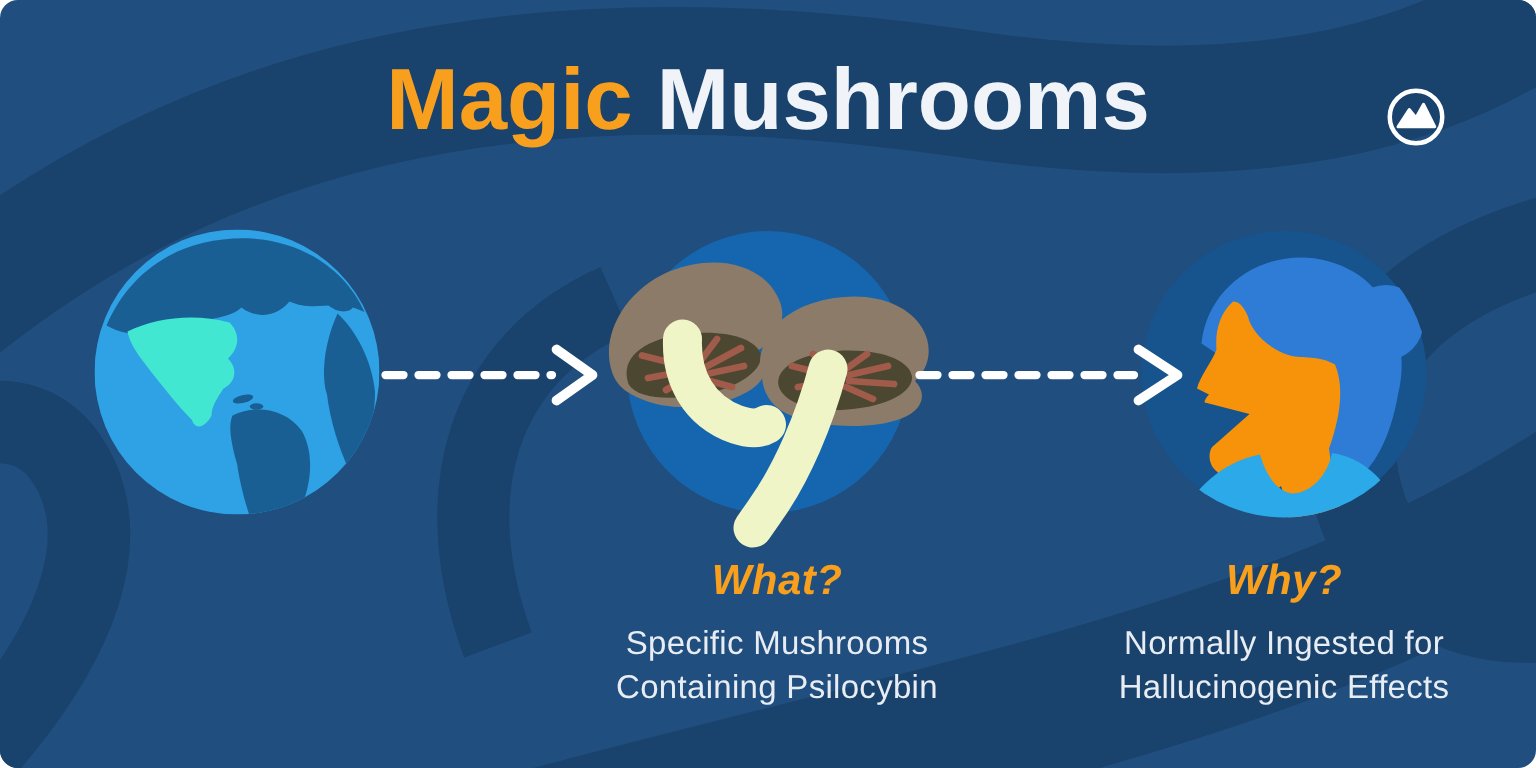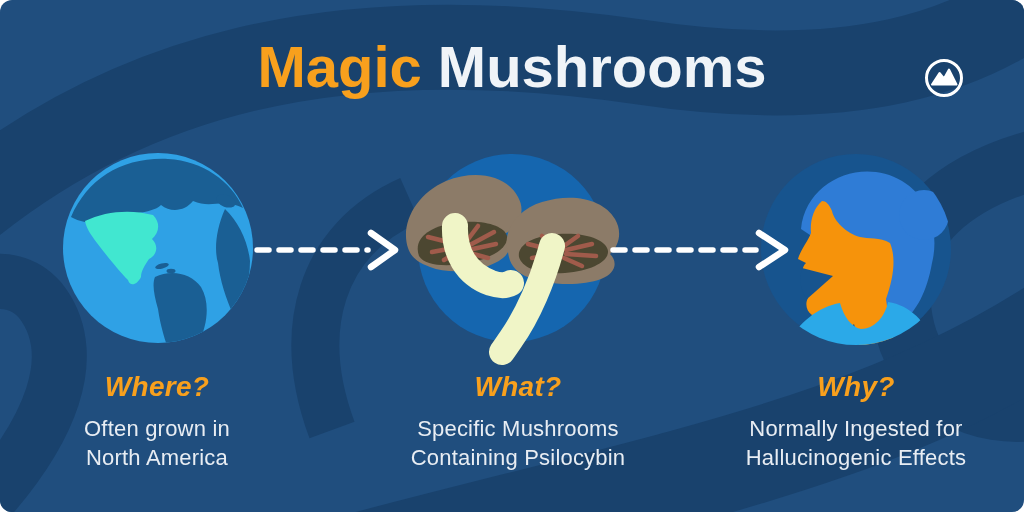--- a/index.html
+++ b/index.html
@@ -148,27 +148,20 @@
 
   <svg class="arrow arrow-1" width="150" height="44" viewBox="0 0 150 44">
     <line x1="3" y1="22" x2="114" y2="22"></line>
     <path d="M 117,5 L 141,22 L 117,39"></path>
   </svg>
   <svg class="arrow arrow-2" width="180" height="44" viewBox="0 0 180 44">
     <line x1="3" y1="22" x2="146" y2="22"></line>
     <path d="M 149,5 L 175,22 L 149,39"></path>
   </svg>
 
-  <div class="step step-1">
-    <div class="q">Where?</div>
-    <div class="desc">
-      <div>Often grown in</div>
-      <div>North America</div>
-    </div>
-  </div>
   <div class="step step-3">
     <div class="q">Why?</div>
     <div class="desc">
       <div>Normally Ingested for</div>
       <div>Hallucinogenic Effects</div>
     </div>
   </div>
   <div class="step step-2">
     <div class="q">What?</div>
     <div class="desc">

